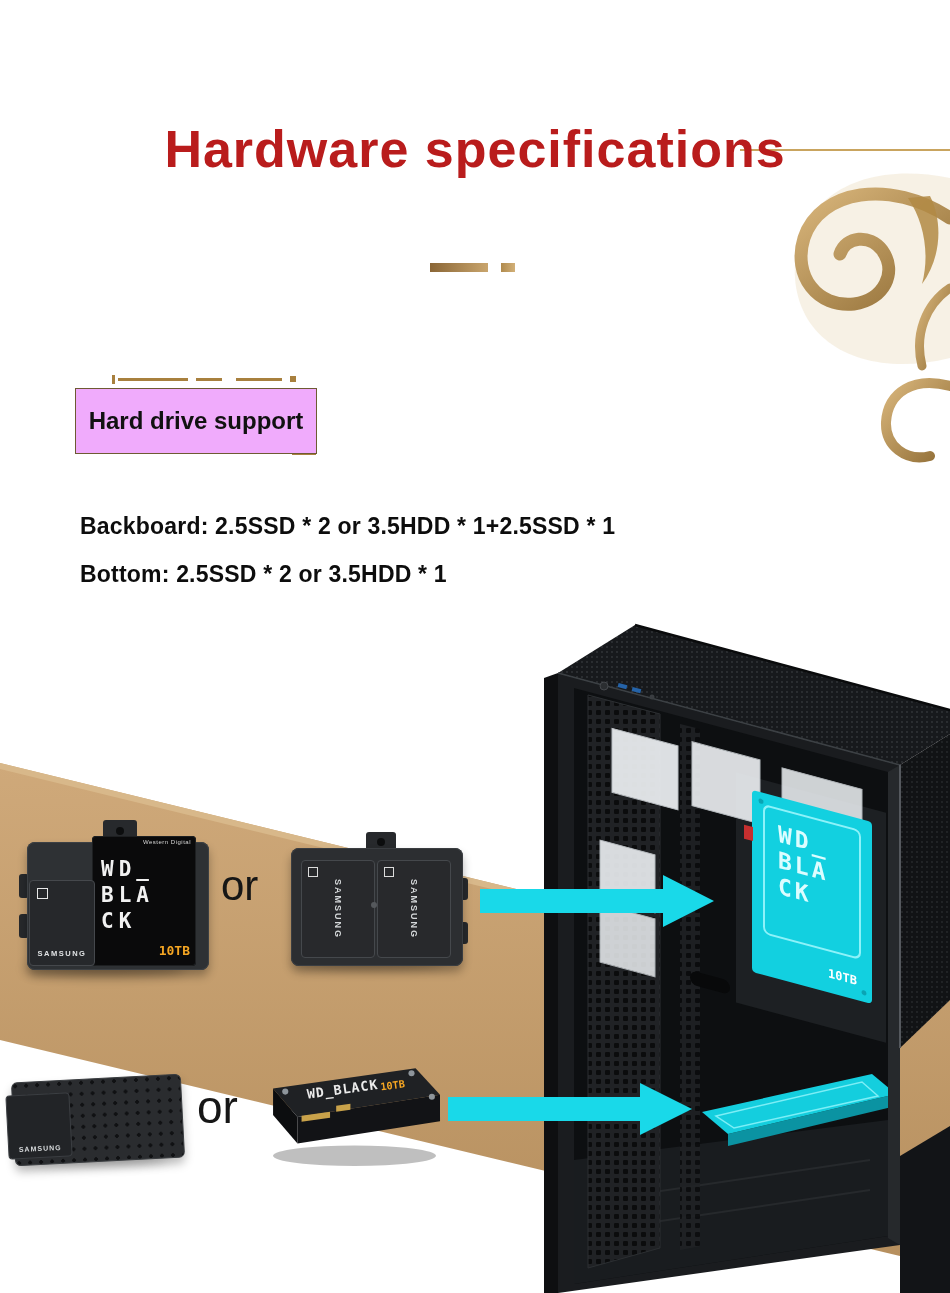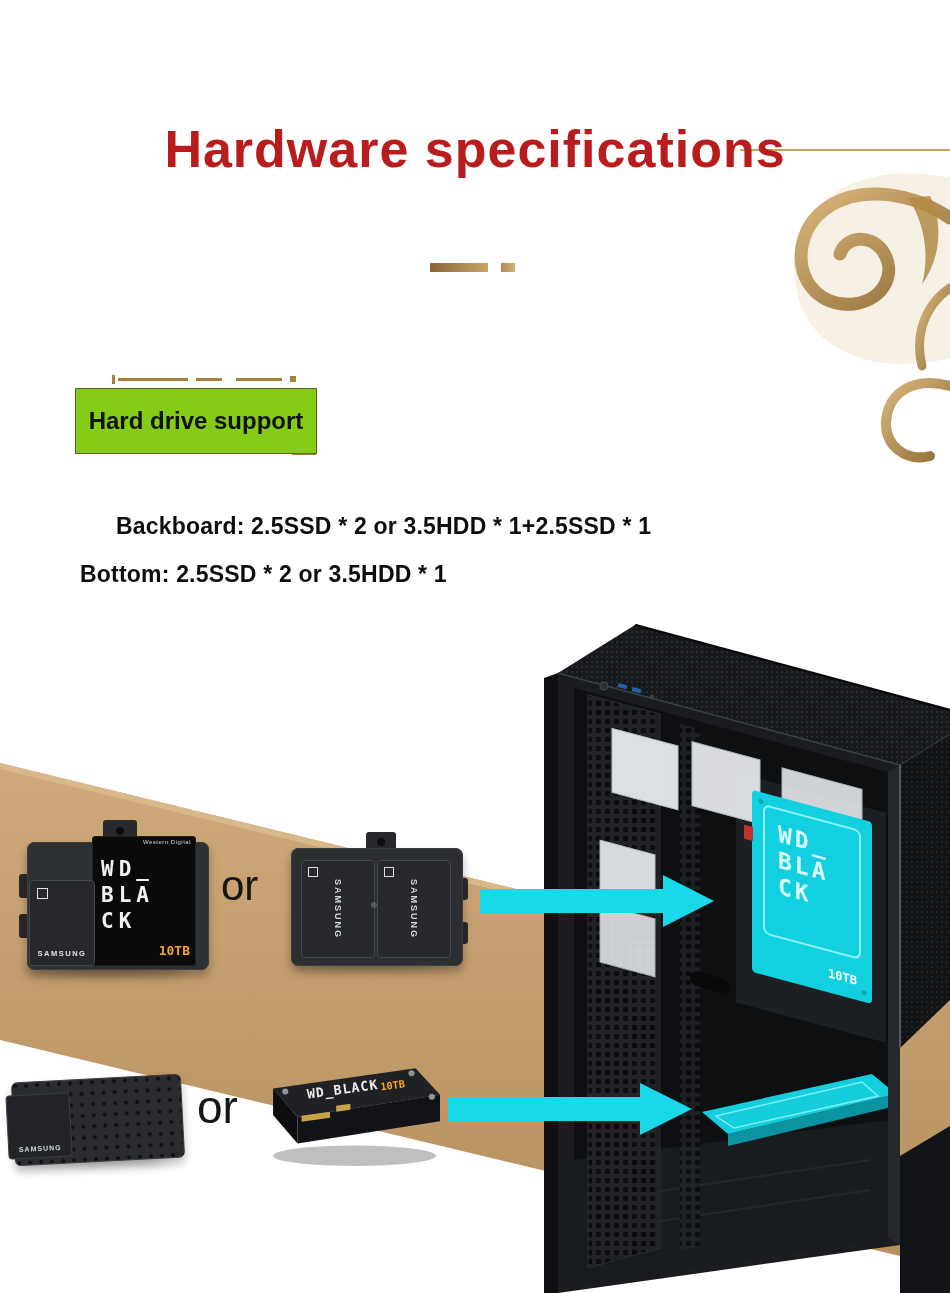--- a/index.html
+++ b/index.html
@@ -11,32 +11,32 @@
          font-size:52px;font-weight:bold;color:#b91c1c;letter-spacing:1px;margin-top:13px;}
   .divider-bar{position:absolute;left:430px;top:263px;width:58px;height:9px;
          background:linear-gradient(90deg,#8a6636,#c9a56d);}
   .divider-sq{position:absolute;left:501px;top:263px;width:14px;height:9px;
          background:linear-gradient(90deg,#b08a4d,#d2b078);}
 
   .swirl{position:absolute;right:0;top:138px;width:250px;height:330px;}
 
   
   .label-box{position:absolute;left:75px;top:388px;width:240px;height:64px;
-         border:1px solid #6e5a33;background:#84cc16;display:flex;align-items:center;justify-content:center;}
+         border:1px solid #6e5a33;background:#f0abfc;display:flex;align-items:center;justify-content:center;}
   .label-box span{font-size:24px;font-weight:bold;color:#111;}
   .deco{position:absolute;background:#a8803e;}
   .d1{left:118px;top:378px;width:70px;height:3px;}
   .d2{left:196px;top:378px;width:26px;height:3px;}
   .d3{left:112px;top:375px;width:3px;height:9px;}
   .d4{left:236px;top:378px;width:46px;height:3px;}
   .d5{left:290px;top:376px;width:6px;height:6px;}
   .d6{left:292px;top:452px;width:24px;height:3px;}
 
   .spec{position:absolute;left:80px;font-size:23px;font-weight:600;color:#0d0d0d;letter-spacing:.2px;}
-  .spec1{top:513px;margin-left:36px;} .spec2{top:561px;}
+  .spec1{top:513px;} .spec2{top:561px;}
 
   
   .band,.overlay{position:absolute;left:0;top:0;width:950px;height:1293px;pointer-events:none;}
   .case{position:absolute;left:540px;top:600px;width:410px;height:693px;}
 
   
   .driveA{position:absolute;left:15px;top:818px;width:195px;height:160px;}
   .driveA .bracket{position:absolute;left:12px;top:24px;width:182px;height:128px;background:#2e3134;
         border-radius:8px;box-shadow:inset 0 0 0 1px #3c4044,0 6px 10px rgba(0,0,0,.3);}
   .tab{position:absolute;background:#27292c;border-radius:3px;}

